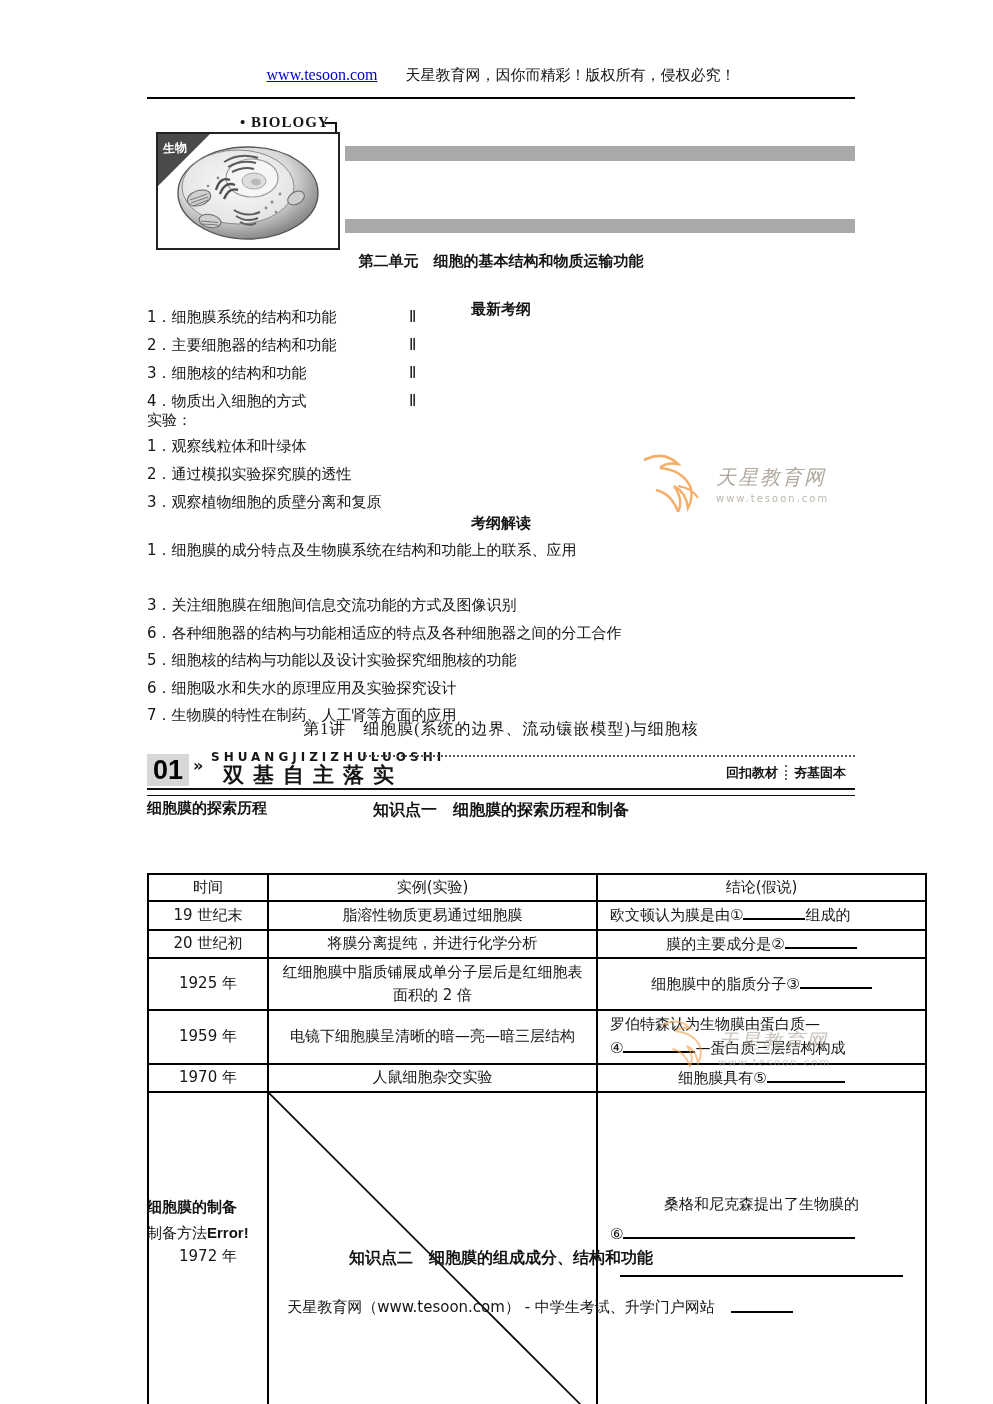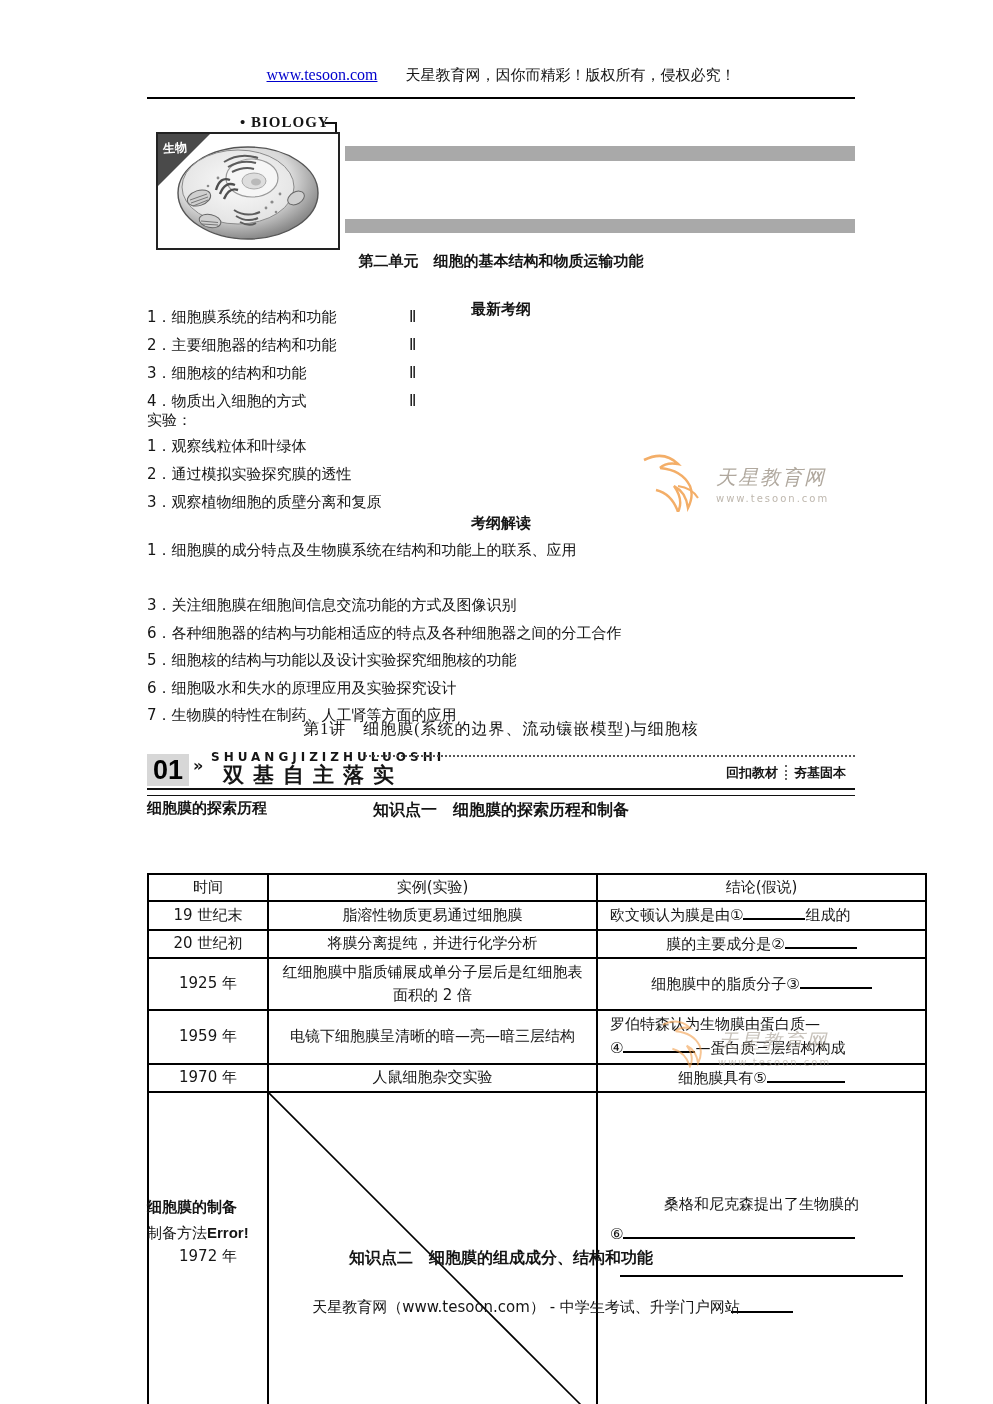--- a/index.html
+++ b/index.html
@@ -76,21 +76,21 @@
   .r1{height:25px;}.r2{height:25px;}.r3{height:27px;}.r4{height:52px;}.r5{height:54px;}.r6{height:26px;}.r7{height:104px;}
   .con6 .l1{display:block;text-align:center;}
   .con6 .l2{display:block;text-align:left;margin-top:6px;}
   .con6 .l3{display:block;margin-top:14px;}
   .con6 .l4{display:block;margin-top:12px;}
 
   .sub2{top:1198px;}
   .method{left:147px;top:1224px;font-size:15px;}
   .method b{font-family:"Liberation Sans","DejaVu Sans",sans-serif;}
   .h-kp2{top:1248px;font-size:16px;font-weight:bold;}
-  .footer{top:1298px;font-size:15px;padding-left:25px;}
+  .footer{top:1298px;font-size:15px;}
 </style>
 </head>
 <body>
 
 <div class="page">
 
   <div class="abs hdr">
     <a href="#" class="hdr-link">www.tesoon.com</a><span>天星教育网，因你而精彩！版权所有，侵权必究！</span>
   </div>
   <div class="abs hdr-rule"></div>

